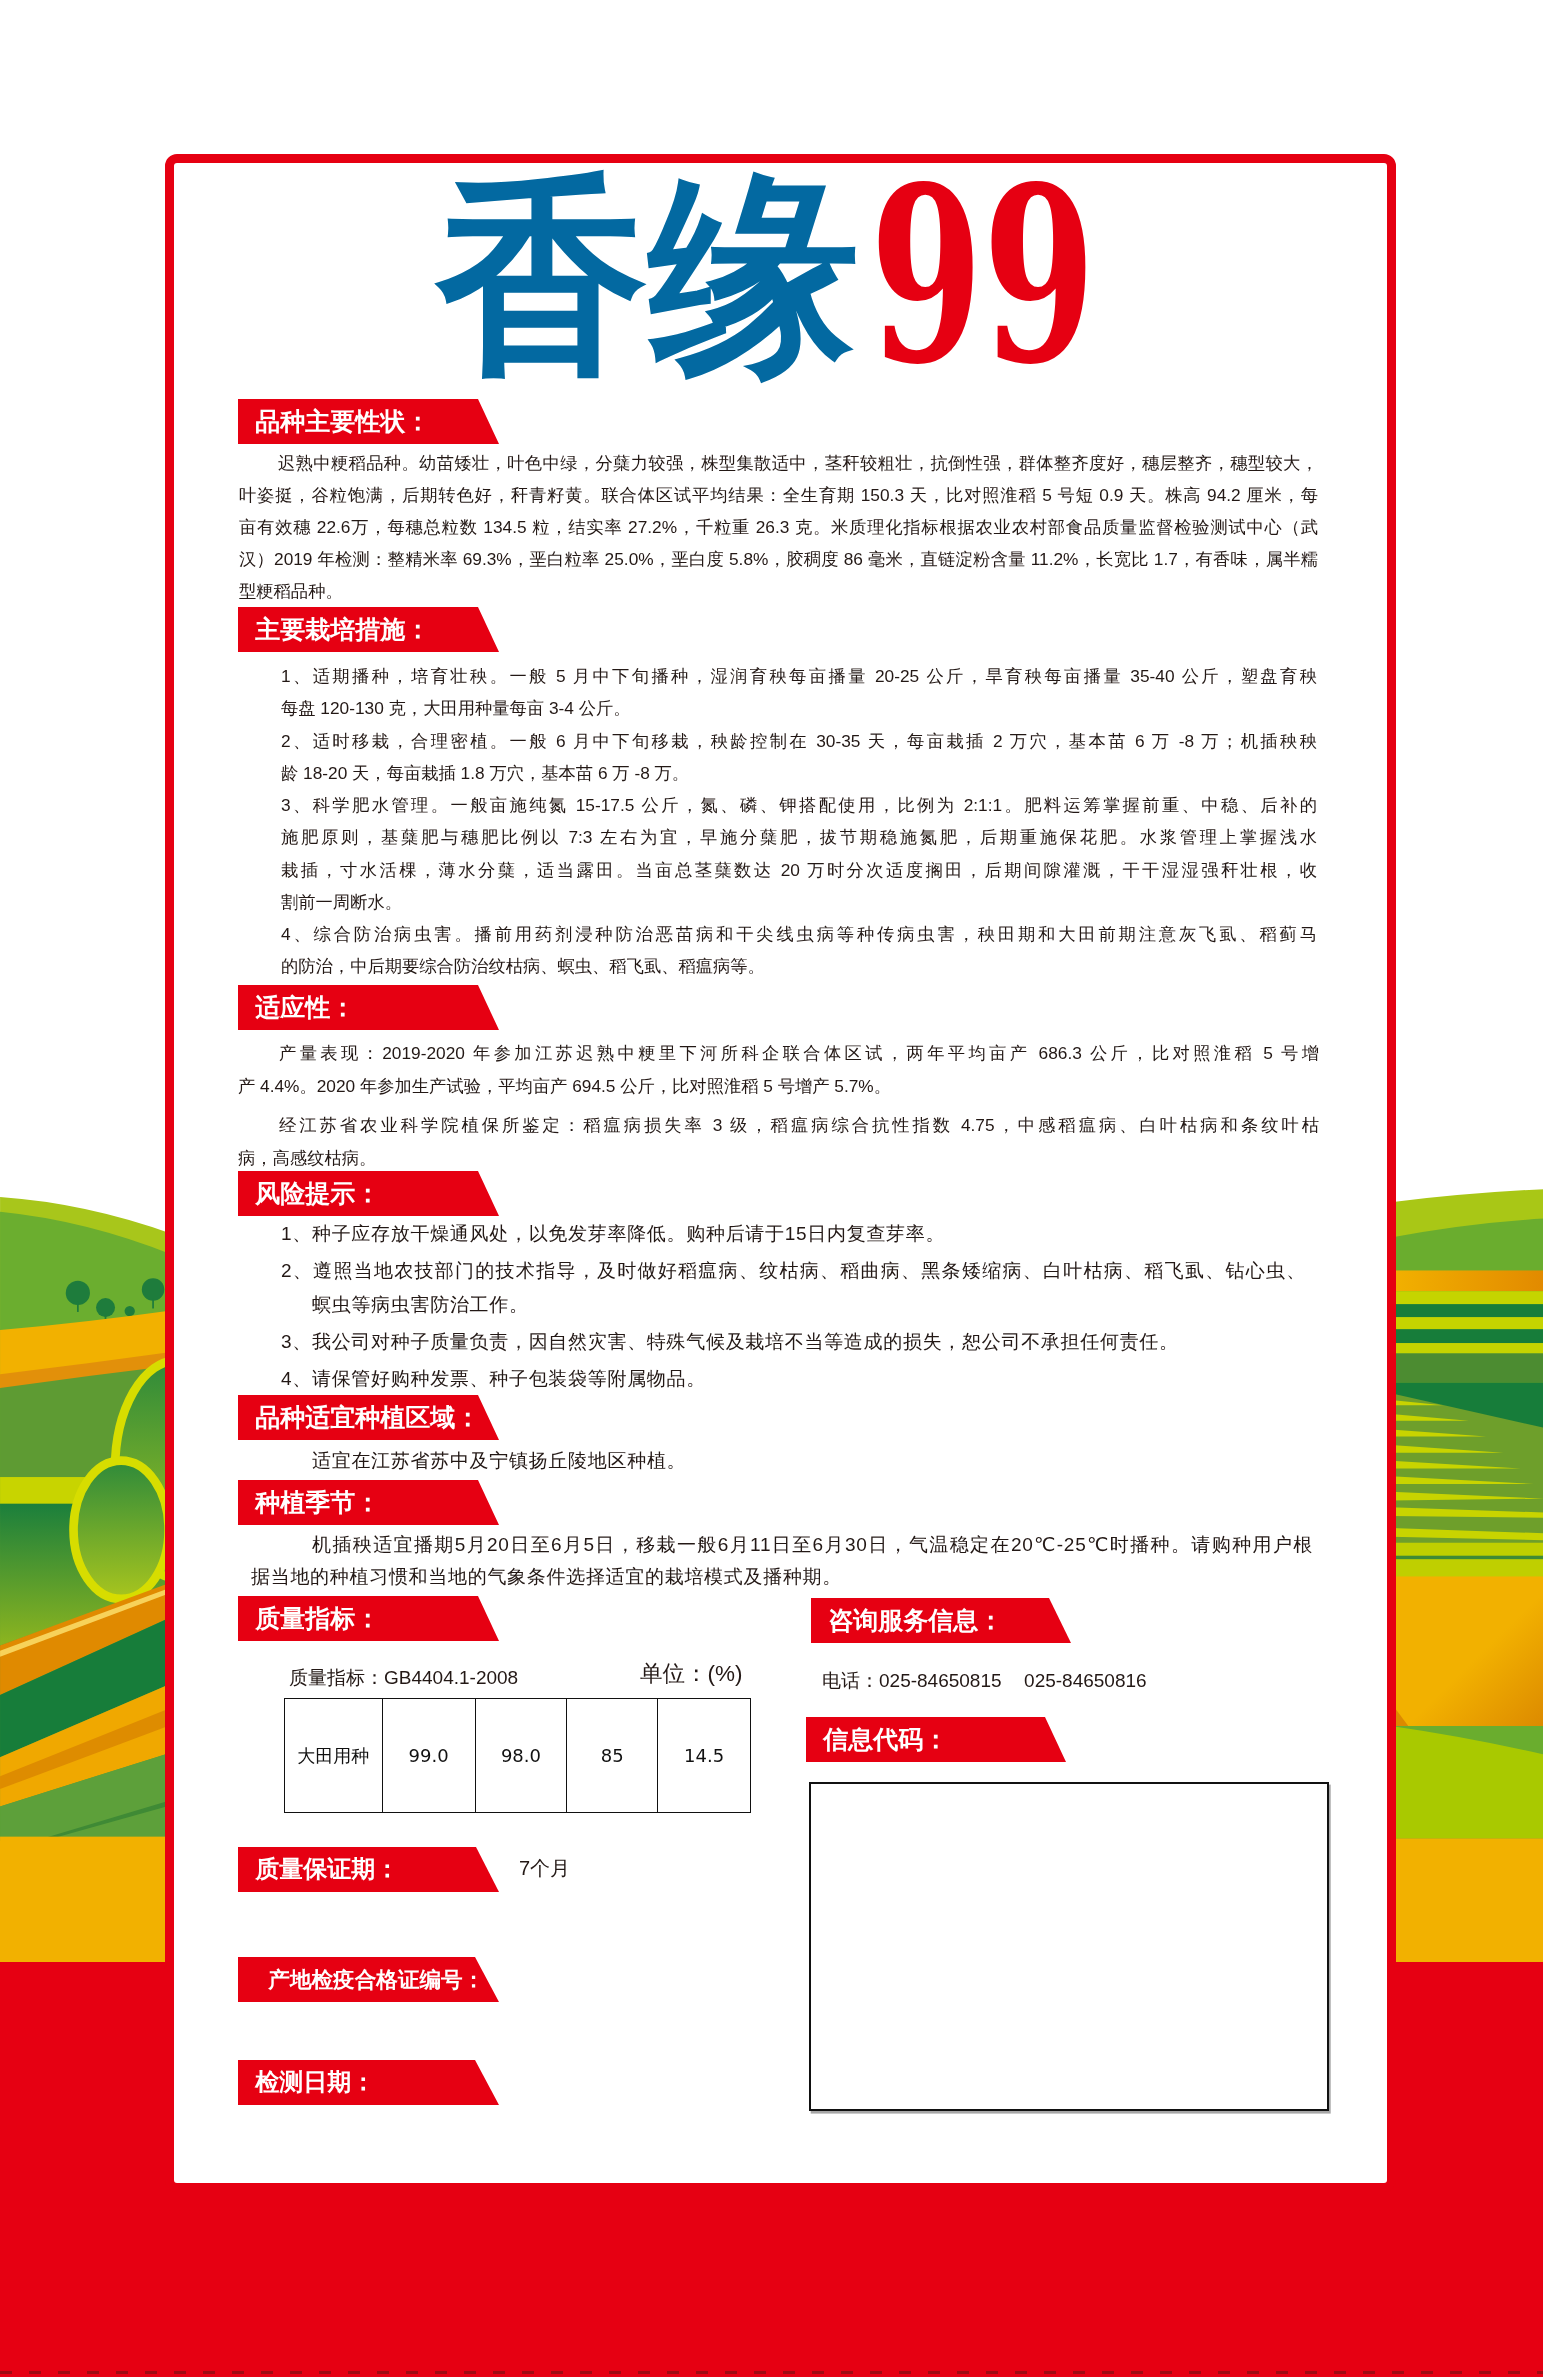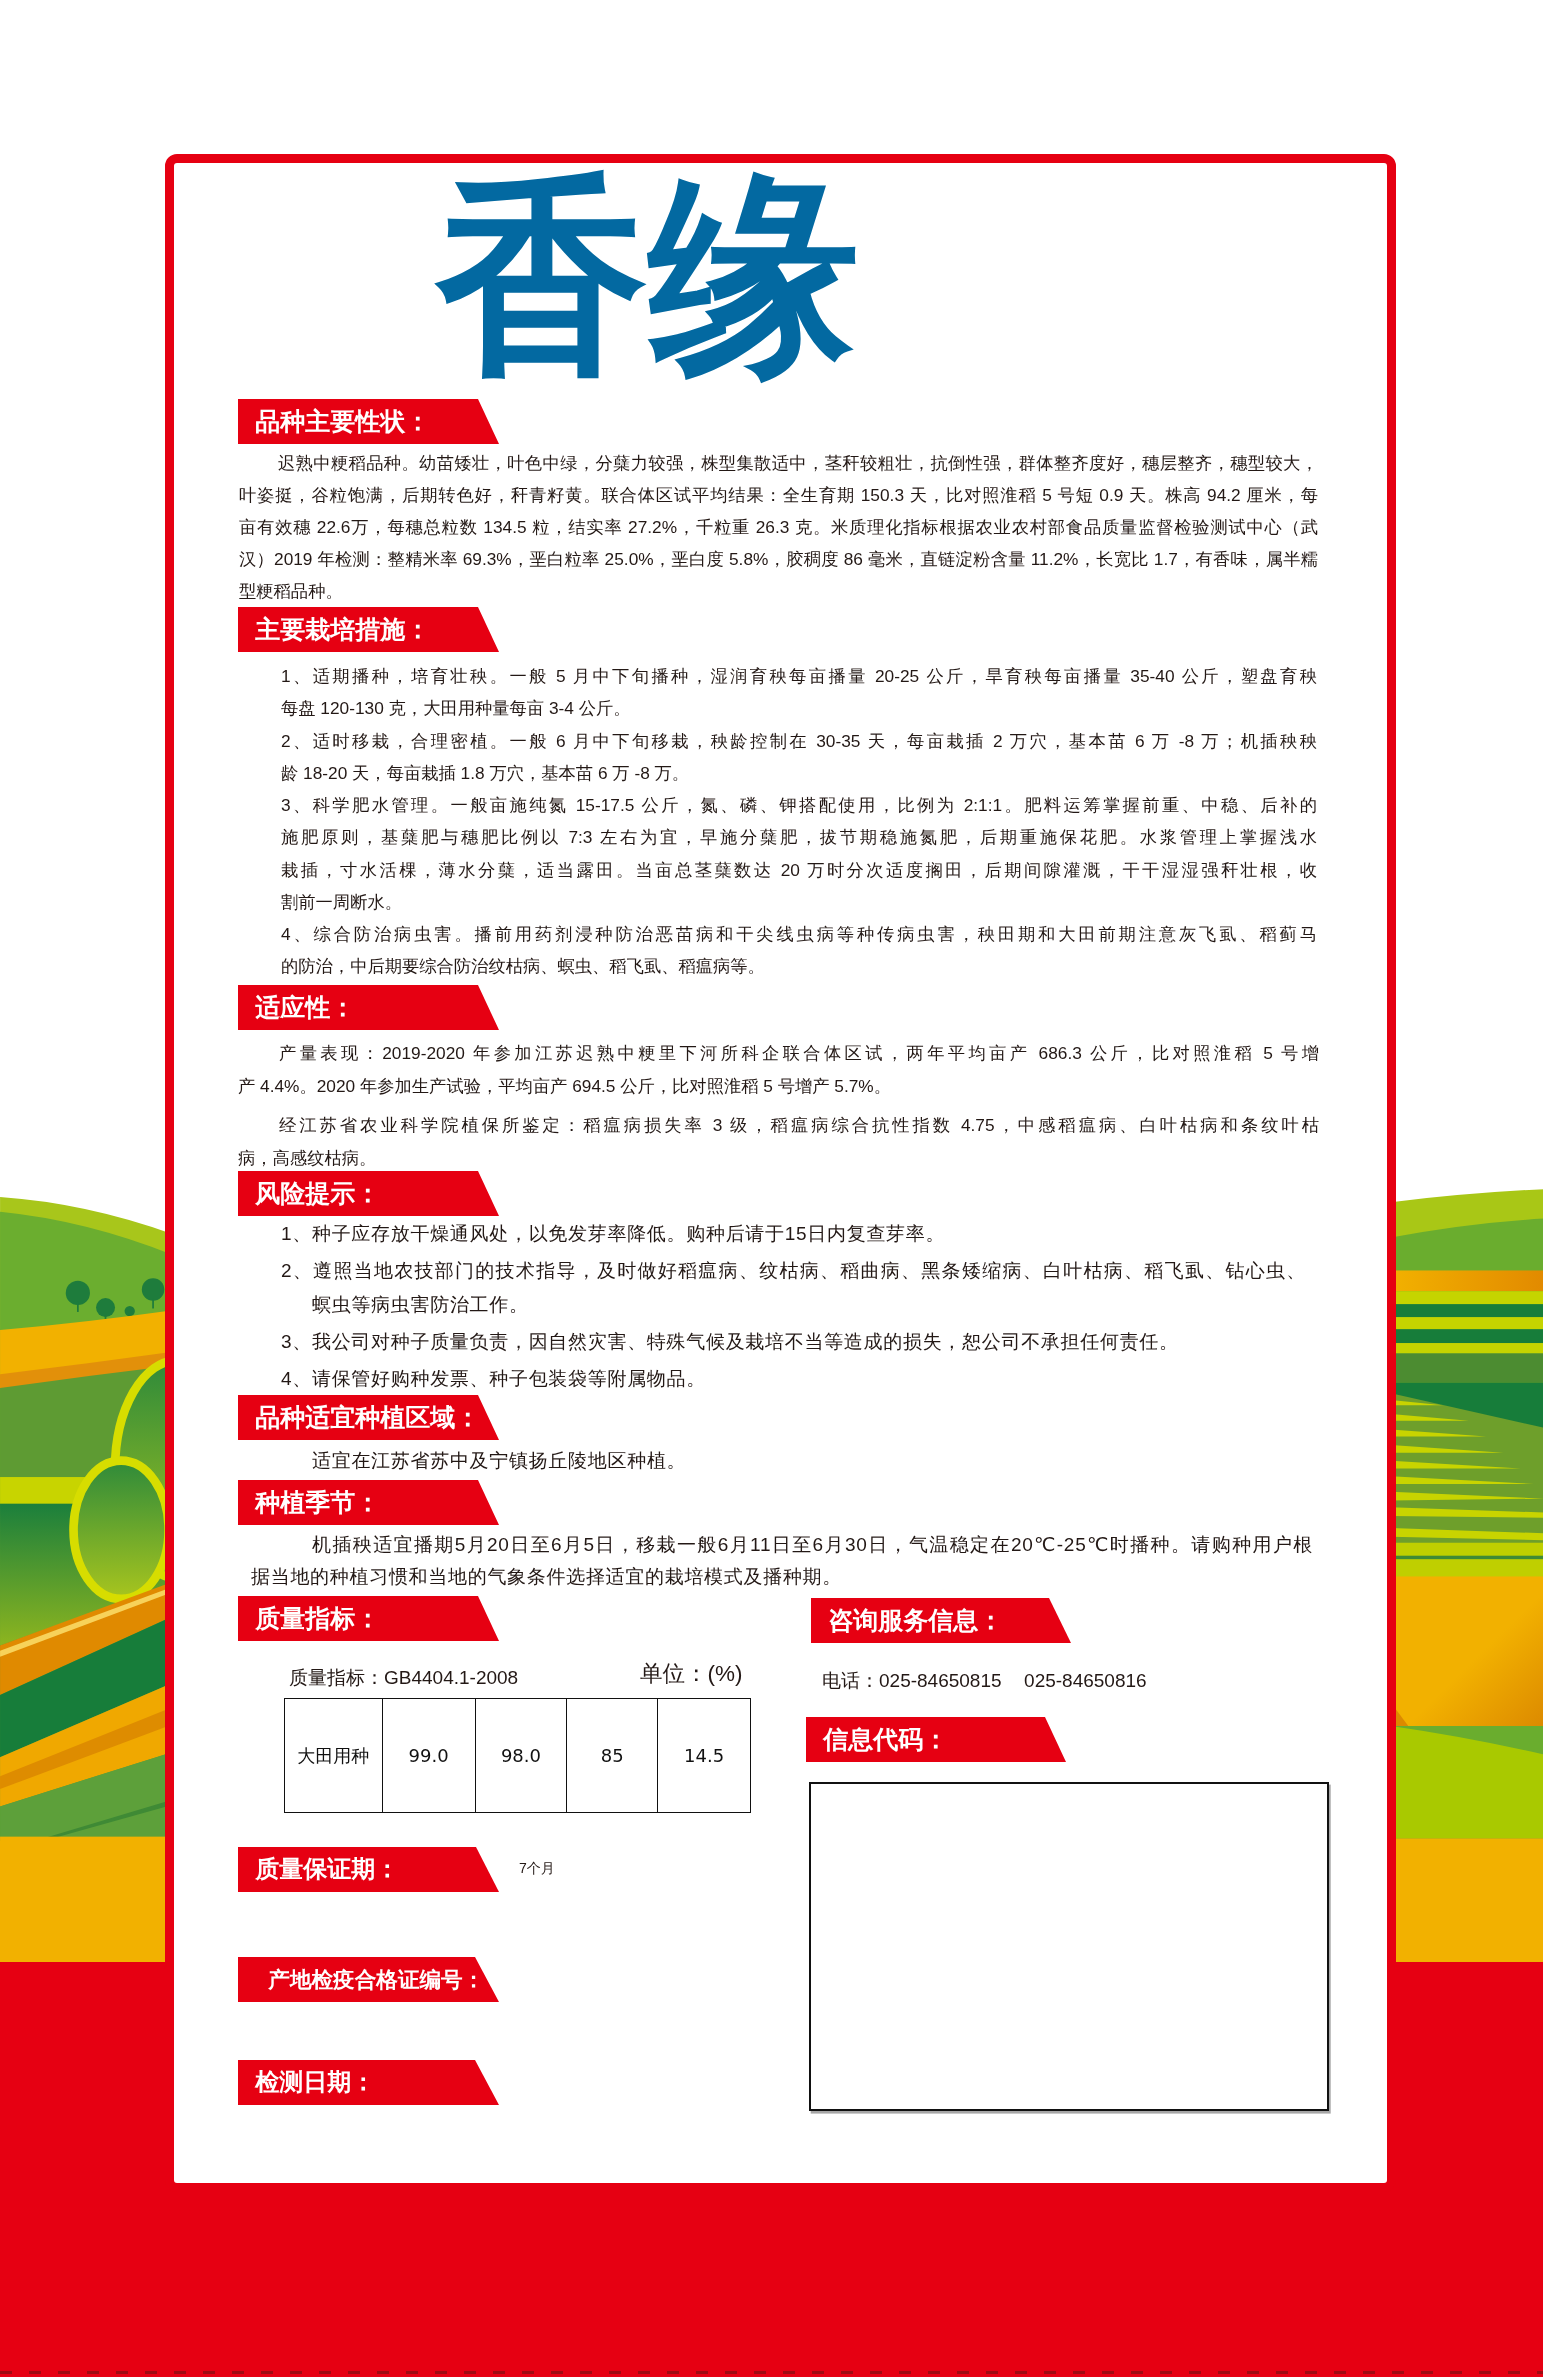--- a/index.html
+++ b/index.html
@@ -126,20 +126,23 @@
   <rect x="0" y="454" width="177" height="173" fill="url(#rgY)"></rect>
   <path d="M0,627 Q90,640 177,660 L177,757 L0,757 Z" fill="#A9C900"></path>
   <path d="M0,600 L20,627 L0,627 Z" fill="#DC8A00"></path>
   <rect x="0" y="757" width="177" height="143" fill="#F2B100"></rect>
 </svg>
 
 <div class="panel"></div>
 
 <div class="title">
   <span class="t-cjk">香缘</span>
+  <span class="t-num-wrap">
+    <span class="t-num">99</span>
+  </span>
 </div>
 
 <div class="sec-head" style="left:238px;top:399px">品种主要性状：</div>
 <div class="ln j" style="left:278px;top:447px;width:1040px">迟熟中粳稻品种。幼苗矮壮，叶色中绿，分蘖力较强，株型集散适中，茎秆较粗壮，抗倒性强，群体整齐度好，穗层整齐，穗型较大，</div>
 <div class="ln j" style="left:239px;top:479px;width:1079px">叶姿挺，谷粒饱满，后期转色好，秆青籽黄。联合体区试平均结果：全生育期 150.3 天，比对照淮稻 5 号短 0.9 天。株高 94.2 厘米，每</div>
 <div class="ln j" style="left:239px;top:511px;width:1079px">亩有效穗 22.6万，每穗总粒数 134.5 粒，结实率 27.2%，千粒重 26.3 克。米质理化指标根据农业农村部食品质量监督检验测试中心（武</div>
 <div class="ln j" style="left:239px;top:543px;width:1079px">汉）2019 年检测：整精米率 69.3%，垩白粒率 25.0%，垩白度 5.8%，胶稠度 86 毫米，直链淀粉含量 11.2%，长宽比 1.7，有香味，属半糯</div>
 <div class="ln" style="left:239px;top:575px">型粳稻品种。</div>
 
 <div class="sec-head" style="left:238px;top:607px">主要栽培措施：</div>
@@ -199,18 +202,18 @@
 
 <div class="sec-head" style="left:811px;top:1598px;width:260px;clip-path:polygon(0 0,238px 0,260px 100%,0 100%)">咨询服务信息：</div>
 <div class="txt" style="left:822px;top:1663px;font-size:19px">
   <span>电话：</span><span>025-84650815</span><span style="margin-left:22.5px">025-84650816</span>
 </div>
 
 <div class="sec-head" style="left:806px;top:1717px;width:260px;clip-path:polygon(0 0,239px 0,260px 100%,0 100%)">信息代码：</div>
 <div class="code-box"></div>
 
 <div class="sec-head" style="left:238px;top:1847px;font-size:24px;clip-path:polygon(0 0,238px 0,261px 100%,0 100%)">质量保证期：</div>
-<div class="txt" style="left:519px;top:1851px;font-size:14px">7个月</div>
+<div class="txt" style="left:519px;top:1851px;font-size:20px">7个月</div>
 
 <div class="sec-head small" style="left:238px;top:1957px;padding-left:15.6px;clip-path:polygon(0 0,237px 0,261px 100%,0 100%)">产地检疫合格证编号：</div>
 
 <div class="sec-head" style="left:238px;top:2060px;font-size:24px;clip-path:polygon(0 0,237px 0,261px 100%,0 100%)">检测日期：</div>
 
 
 </body></html>

